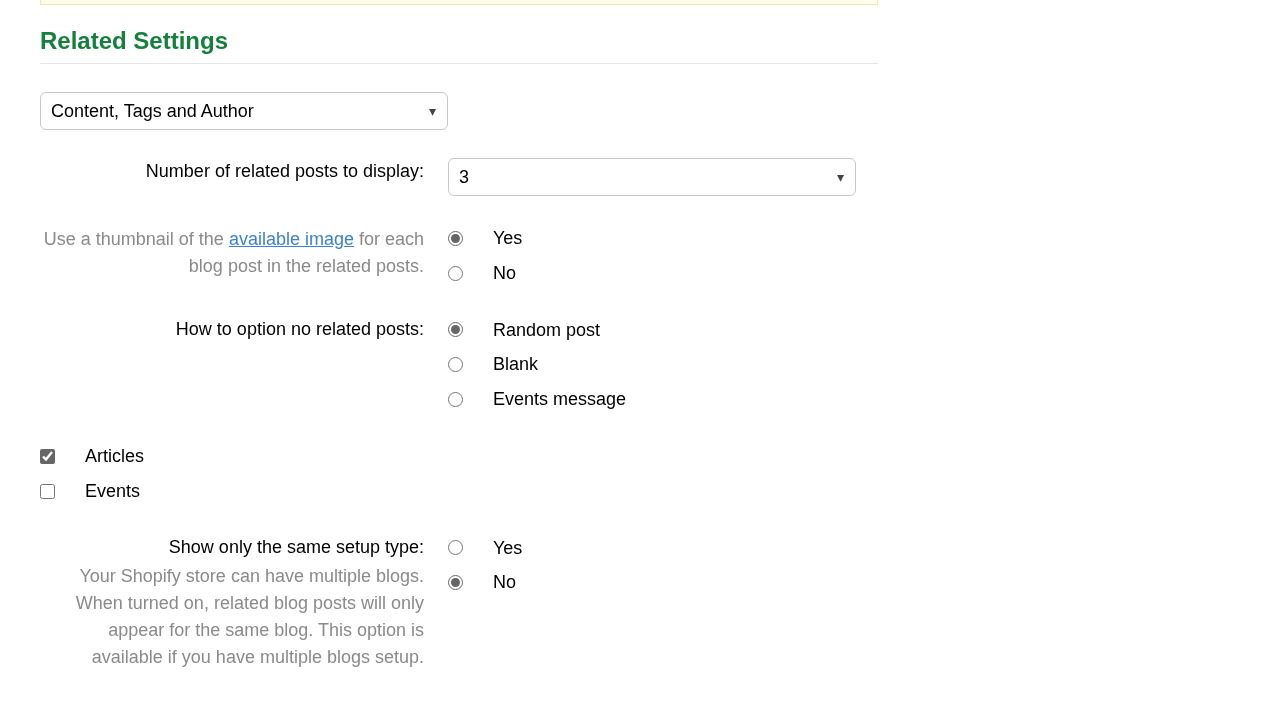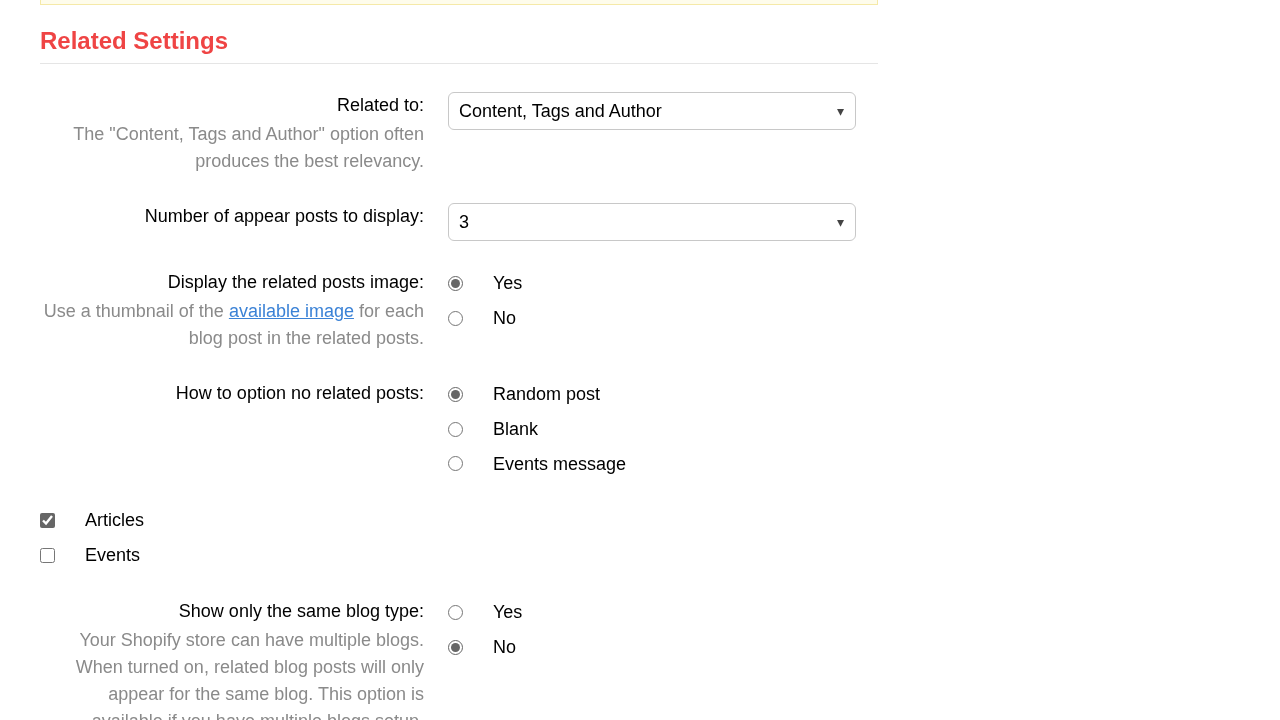--- a/index.html
+++ b/index.html
@@ -14,21 +14,21 @@
     height: 5px;
     background: #fefceb;
     border: 1px solid #f5e9a8;
     border-top: none;
     margin-bottom: 22px;
     width: 838px;
   }
   .section-title {
     font-size: 24px;
     font-weight: 600;
-    color: #ef4444;
+    color: #15803d;
     padding-bottom: 8px;
     border-bottom: 1px solid #e5e5e5;
     width: 838px;
   }
   .form-row {
     display: flex;
     align-items: flex-start;
     margin-top: 24px;
     width: 838px;
   }
@@ -99,49 +99,44 @@
   }
 </style>
 </head>
 <body>
 
 <div class="banner-trace"></div>
 
 <h2 class="section-title">Related Settings</h2>
 
 <div class="form-row">
-  <div class="label-col">
-    <div class="field-label">Related to:</div>
-    <div class="hint">The "Content, Tags and Author" option often produces the best relevancy.</div>
-  </div>
   <div class="control-col">
     <div class="select-wrap">
       <select class="styled">
         <option>Content, Tags and Author</option>
       </select>
     </div>
   </div>
 </div>
 
 <div class="form-row">
   <div class="label-col">
-    <div class="field-label">Number of appear posts to display:</div>
+    <div class="field-label">Number of related posts to display:</div>
   </div>
   <div class="control-col">
     <div class="select-wrap">
       <select class="styled">
         <option>3</option>
       </select>
     </div>
   </div>
 </div>
 
 <div class="form-row">
   <div class="label-col">
-    <div class="field-label">Display the related posts image:</div>
     <div class="hint">
       <span>Use a thumbnail of the </span><a href="#">available image</a><span> for each blog post in the related posts.</span>
     </div>
   </div>
   <div class="control-col">
     <label class="radio-item">
       <input type="radio" name="dimg" checked="" style="">
       <span>Yes</span>
     </label>
     <label class="radio-item">
@@ -179,21 +174,21 @@
     </label>
     <label class="check-item">
       <input type="checkbox" style="">
       <span>Events</span>
     </label>
   </div>
 </div>
 
 <div class="form-row">
   <div class="label-col">
-    <div class="field-label">Show only the same blog type:</div>
+    <div class="field-label">Show only the same setup type:</div>
     <div class="hint">Your Shopify store can have multiple blogs. When turned on, related blog posts will only appear for the same blog. This option is available if you have multiple blogs setup.</div>
   </div>
   <div class="control-col">
     <label class="radio-item">
       <input type="radio" name="sblog" style="">
       <span>Yes</span>
     </label>
     <label class="radio-item">
       <input type="radio" name="sblog" checked="" style="">
       <span>No</span>

